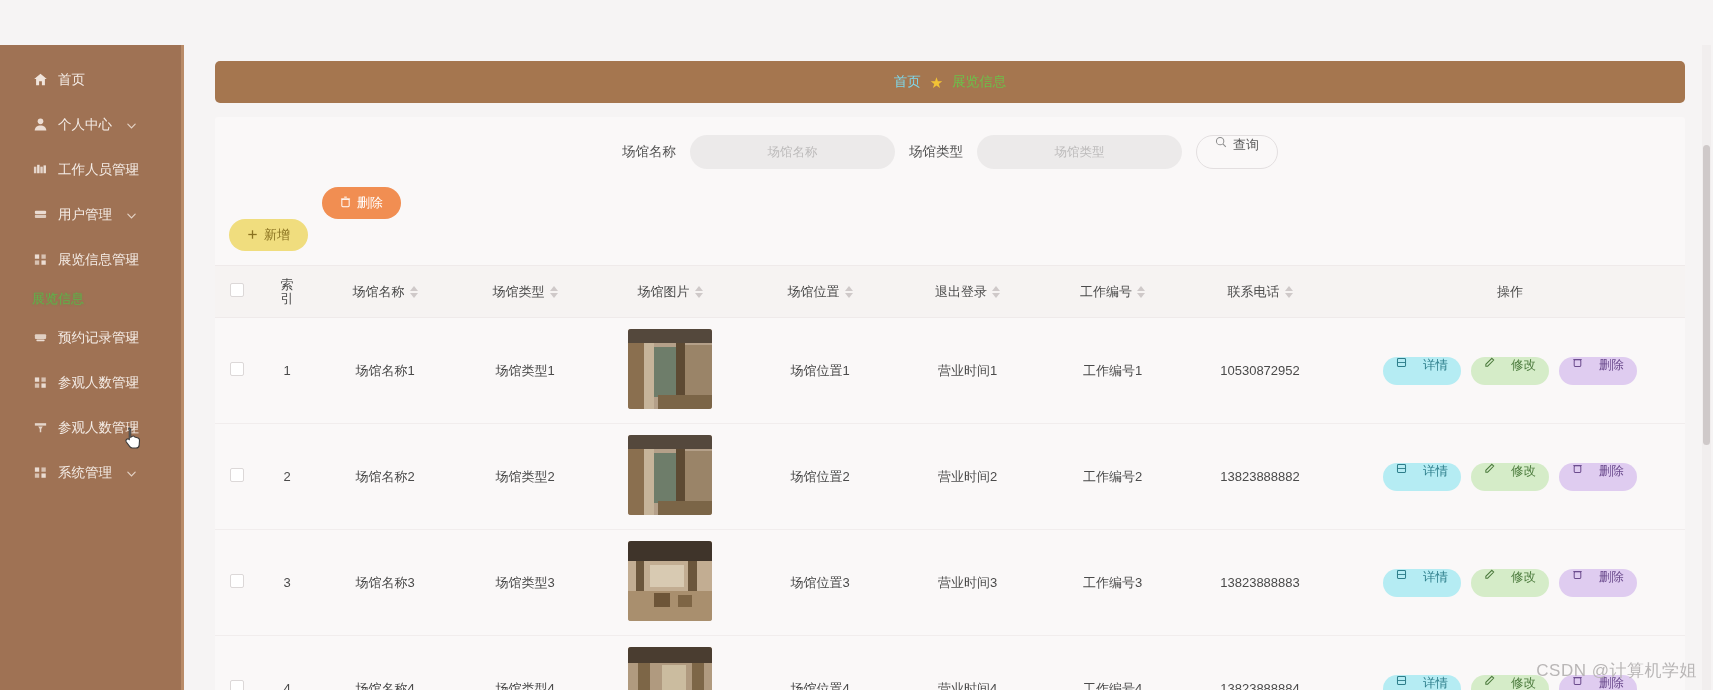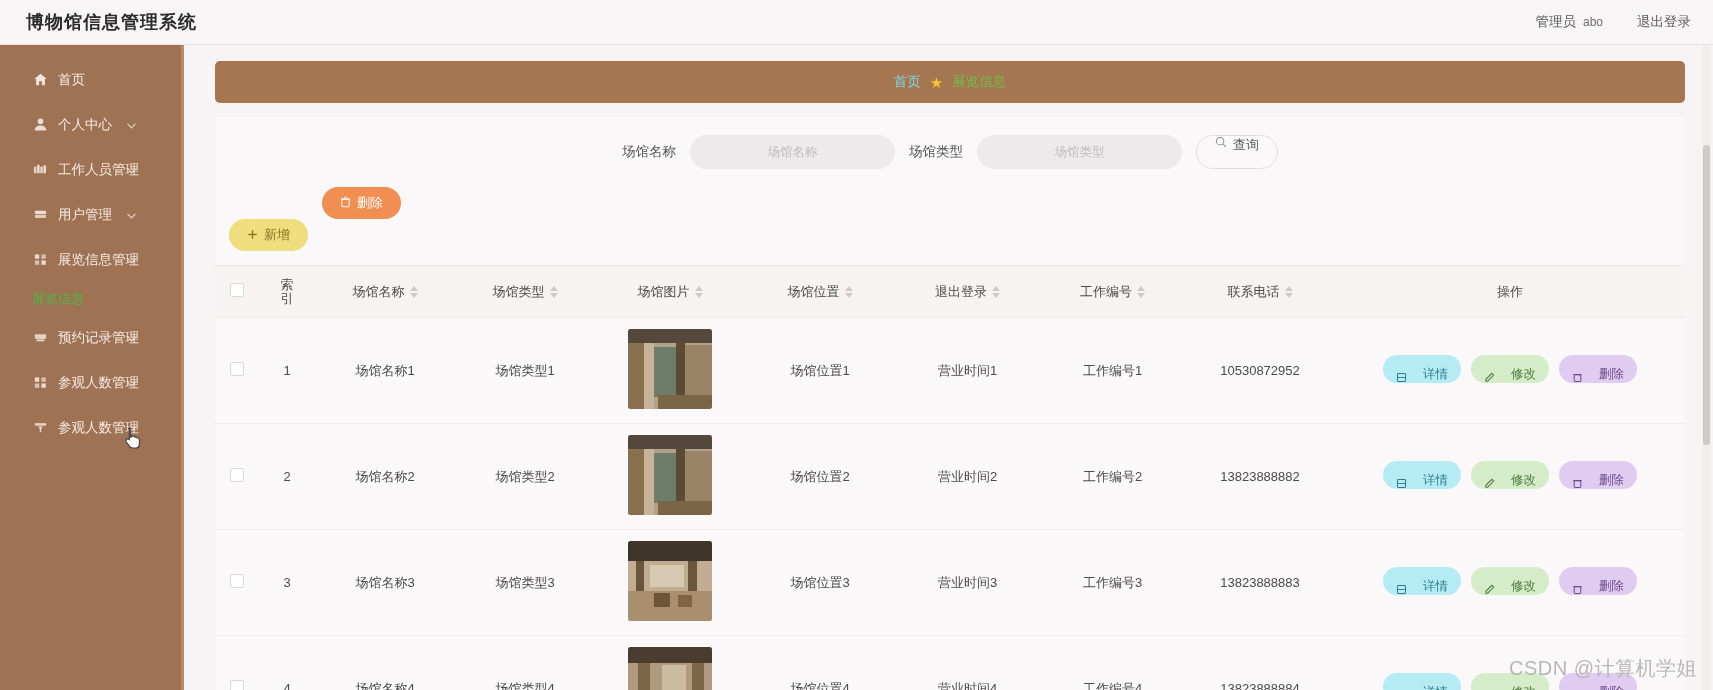--- a/index.html
+++ b/index.html
@@ -171,59 +171,49 @@
   .thumb {
     width: 84px; height: 80px; border-radius: 3px;
     display: inline-block; overflow: hidden;
     background: #8b7055;
   }
   .thumb svg { display: block; }
 
   .ops { display: inline-flex; gap: 10px; align-items: center; }
   .op {
     height: 28px; padding: 0 13px; border-radius: 14px; border: none;
-    display: inline-flex; align-items: flex-end; gap: 16px;
+    display: inline-flex; align-items: flex-start; gap: 16px;
     font-size: 12.5px; cursor: pointer;
     font-family: "Liberation Sans", sans-serif;
   }
   .op-detail { background: #b5ecf3; color: #2d7d8a; }
   .op-edit   { background: #d5ecc8; color: #4b7a3c; }
   .op-del    { background: #dfccf0; color: #6b4b8d; }
   .op svg { display: block; }
 
   
   .vscroll {
     position: absolute; right: 2px; top: 45px; width: 9px; height: 645px;
     background: #f1eeee;
   }
   .vscroll .thumbbar {
     position: absolute; left: 1px; top: 100px; width: 7px; height: 300px;
     background: #cfc9c9; border-radius: 4px;
   }
   .watermark {
     position: absolute; right: 16px; bottom: 8px;
-    font-size: 20px; color: #b9b6b6; letter-spacing: .5px;
+    font-size: 17px; color: #b9b6b6; letter-spacing: .5px;
     pointer-events: none;
   }
 </style>
 </head>
 <body>
 
 <div id="app">
 
-  <div class="topbar">
-    <div class="brand">博物馆信息管理系统</div>
-    <div class="topbar-right">
-      <div class="user">
-        <span>管理员</span>
-        <span class="uname">abo</span>
-      </div>
-      <div class="logout">退出登录</div>
-    </div>
-  </div>
 
   <div class="sidebar">
 
     <div class="menu-item">
       <span class="ico">
         <svg width="15" height="15" viewBox="0 0 16 16">
             <path fill="#f7eee7" d="M8 1.8 1.3 7.4h2v6.8h3.2V9.9h3v4.3h3.2V7.4h2z"></path>
           </svg>
       </span>
       <span>首页</span>
@@ -336,20 +326,36 @@
         </svg>
       </span>
       <span>参观人数管理</span>
       <span class="chev">
         <svg width="11" height="11" viewBox="0 0 12 12">
             <path d="M2 4l4 4 4-4" stroke="#f0e3da" stroke-width="1.3" fill="none" stroke-linecap="round"></path>
           </svg>
       </span>
     </div>
 
+    <div class="menu-item">
+      <span class="ico">
+        <svg width="15" height="15" viewBox="0 0 16 16">
+          <rect x="2" y="2.6" width="4.6" height="4.6" fill="#f2e6dd"></rect>
+          <rect x="9" y="2.6" width="4.6" height="4.6" fill="#ddc9bb"></rect>
+          <rect x="2" y="9" width="4.6" height="4.6" fill="#ddc9bb"></rect>
+          <rect x="9" y="9" width="4.6" height="4.6" fill="#f2e6dd"></rect>
+        </svg>
+      </span>
+      <span>系统管理</span>
+      <span class="chev">
+        <svg width="11" height="11" viewBox="0 0 12 12">
+            <path d="M2 4l4 4 4-4" stroke="#f0e3da" stroke-width="1.3" fill="none" stroke-linecap="round"></path>
+          </svg>
+      </span>
+    </div>
 
     <div class="cursor-hand">
       <svg width="20" height="24" viewBox="0 0 20 24">
         <path d="M5 1c1 0 1.7.8 1.7 1.8v7.4l1.6-.9c.8-.4 1.8-.2 2.3.5l.2.3 2.6.6c1.3.3 2.2 1.5 2.1 2.8l-.3 4.6c-.1 1.6-1.5 2.9-3.1 2.9H8.4c-1 0-2-.5-2.6-1.3L2.3 15c-.6-.9-.4-2.1.4-2.7.7-.5 1.6-.5 2.3 0l.3.2V2.8C5.3 1.8 4 1 5 1z" fill="#ffffff" stroke="#3a3a3a" stroke-width="1.1"></path>
       </svg>
     </div>
   </div>
 
   <div class="main">
 

